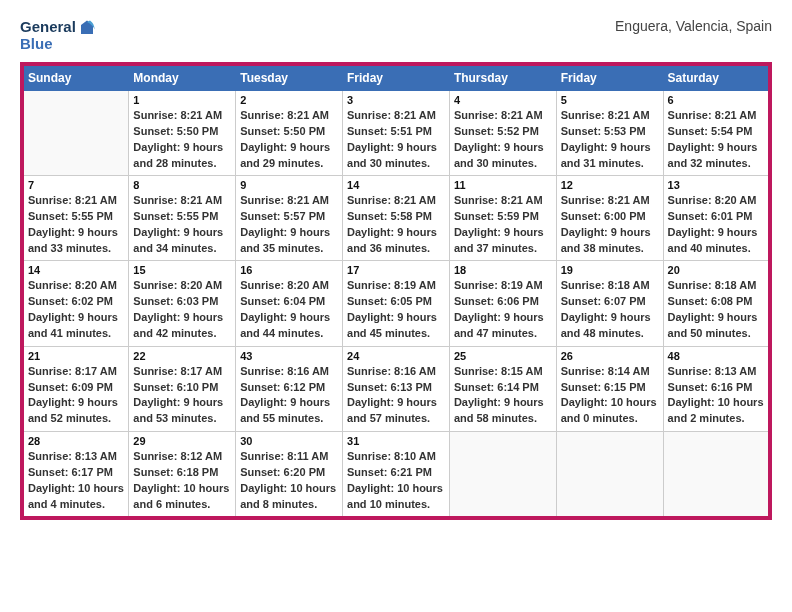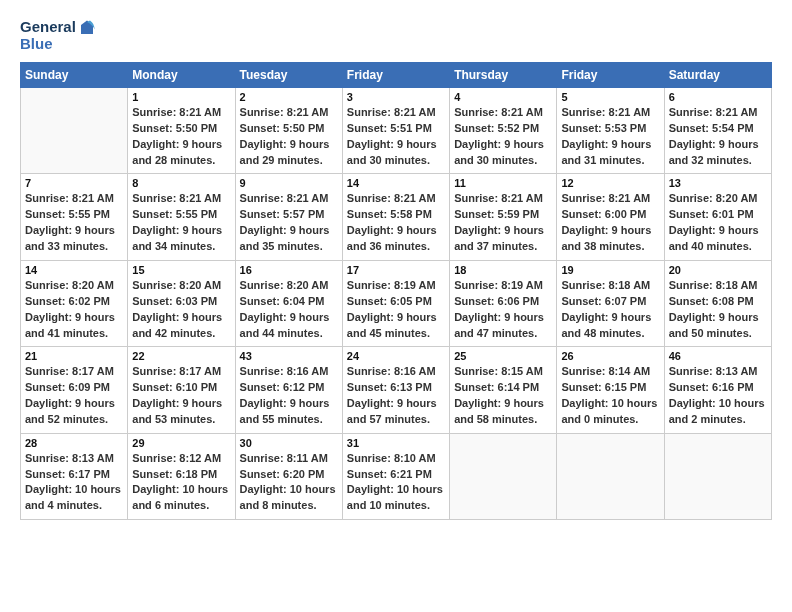--- a/index.html
+++ b/index.html
@@ -50,21 +50,21 @@
       font-weight: bold;
       color: #1a1a1a;
       line-height: 1.1;
     }
     .subtitle {
       font-size: 14px;
       color: #444;
     }
     .calendar {
       flex: 1;
-      border: 1px solid #be185d;
+      border: 4px solid #be185d;
       border-collapse: collapse;
       width: 100%;
       table-layout: fixed;
     }
     .calendar th {
       background: #3a6eb5;
       color: #fff;
       font-size: 12px;
       font-weight: bold;
       padding: 5px 4px;
@@ -108,20 +108,21 @@
             <span style="color:#1a3a5c;">General</span><svg class="logo-icon" viewBox="0 0 24 24" style="display:inline-block;vertical-align:middle;width:18px;height:18px;">
                 <path d="M12 2 L20 8 L20 20 L4 20 L4 8 Z" fill="#3a6eb5"></path>
                 <path d="M16 2 Q22 6 22 14 Q20 8 12 4 Z" fill="#4a9fd4"></path>
               </svg>
           </div>
         </div>
         <div style="font-size:15px;font-weight:bold;color:#3a6eb5;margin-top:-2px;">Blue</div>
       </div>
     </div>
     <div class="title-area">
+      <div class="subtitle">Enguera, Valencia, Spain</div>
     </div>
   </div>
 
   <table class="calendar">
     <thead>
       <tr>
         <th>Sunday</th>
         <th>Monday</th>
         <th>Tuesday</th>
         <th>Friday</th>
@@ -237,21 +238,21 @@
           </td>
           <td>
             <span class="day-number">25</span>
             <div class="day-info">Sunrise: 8:15 AM<br>Sunset: 6:14 PM<br>Daylight: 9 hours<br>and 58 minutes.</div>
           </td>
           <td>
             <span class="day-number">26</span>
             <div class="day-info">Sunrise: 8:14 AM<br>Sunset: 6:15 PM<br>Daylight: 10 hours<br>and 0 minutes.</div>
           </td>
           <td>
-            <span class="day-number">46</span>
+            <span class="day-number">48</span>
             <div class="day-info">Sunrise: 8:13 AM<br>Sunset: 6:16 PM<br>Daylight: 10 hours<br>and 2 minutes.</div>
           </td>
         </tr>
         <tr>
           <td>
             <span class="day-number">28</span>
             <div class="day-info">Sunrise: 8:13 AM<br>Sunset: 6:17 PM<br>Daylight: 10 hours<br>and 4 minutes.</div>
           </td>
           <td>
             <span class="day-number">29</span>

